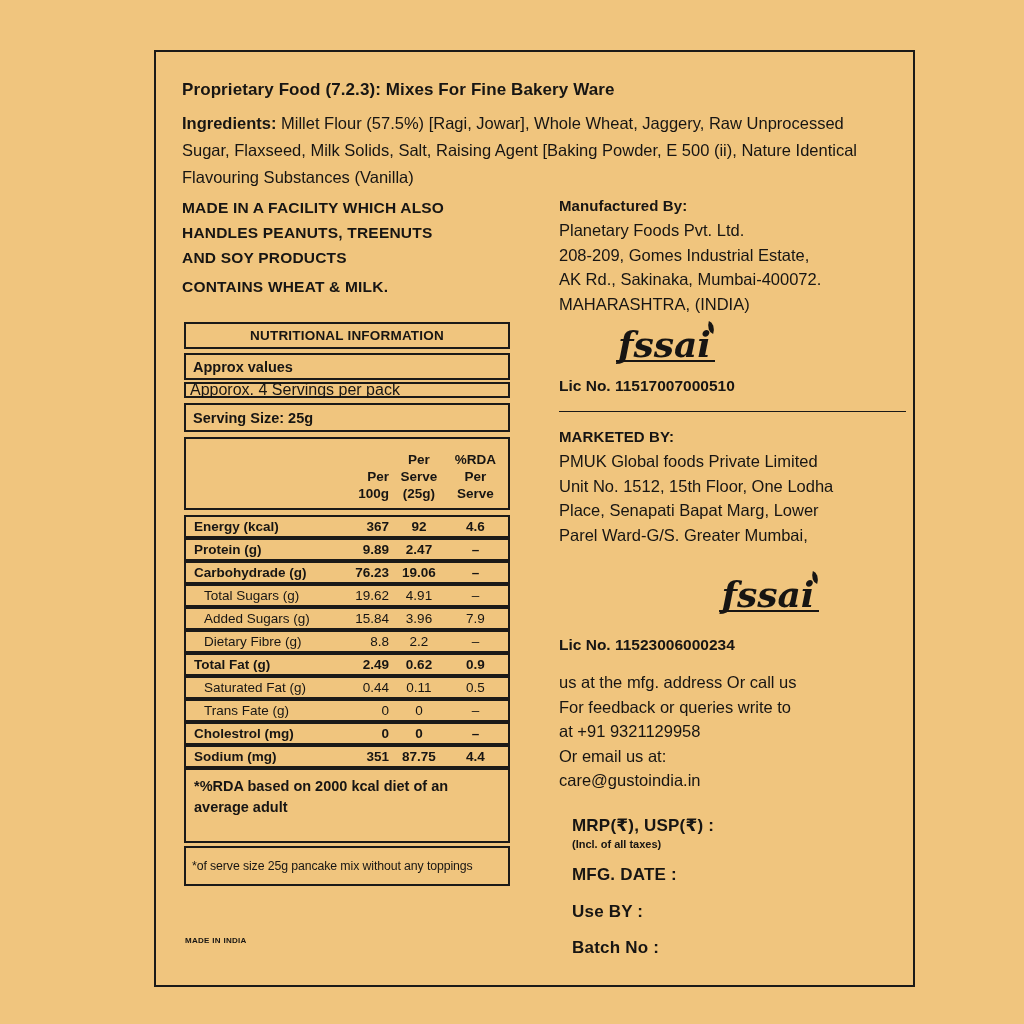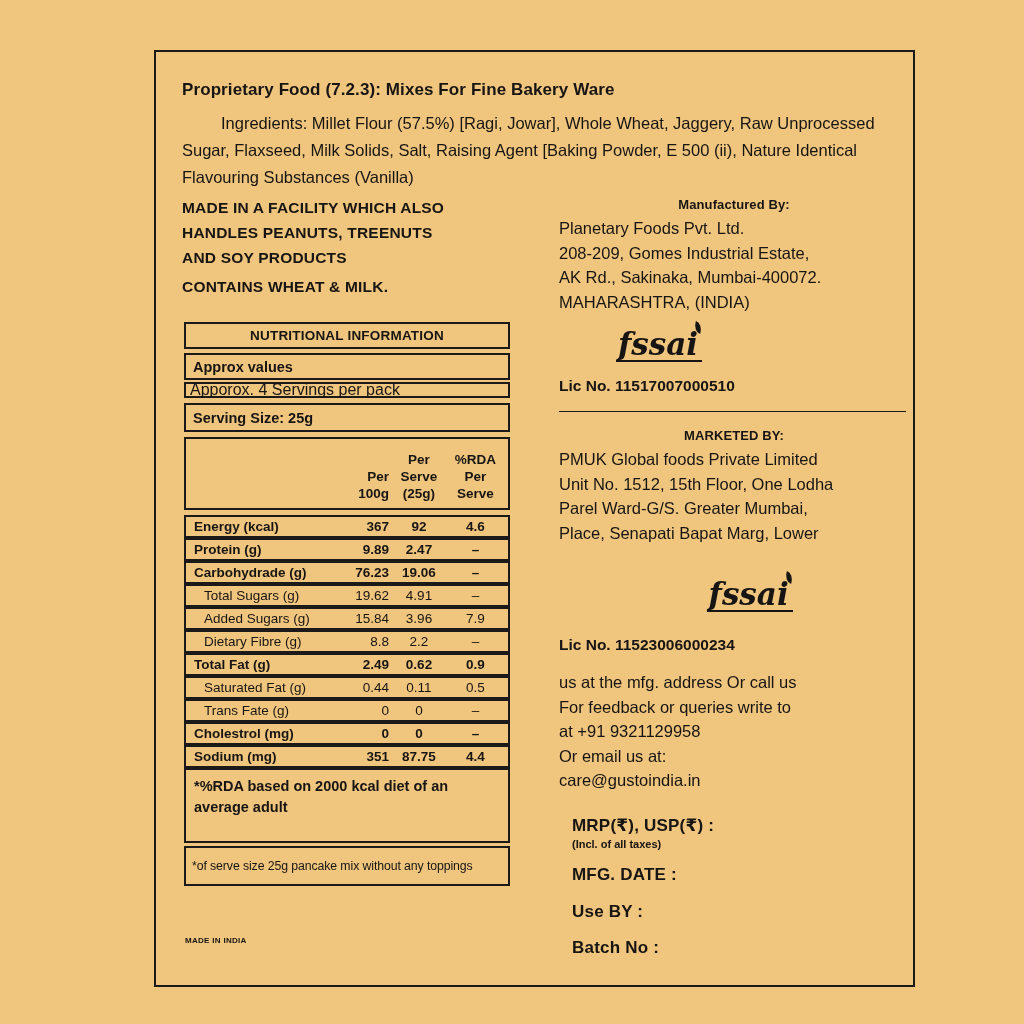--- a/index.html
+++ b/index.html
@@ -13,21 +13,21 @@
   .frame {
     position:absolute; left:154px; top:50px;
     width:761px; height:937px;
     border:2px solid #1b1a18;
   }
   .abs { position:absolute; }
 
   
   .title { left:26px; top:28px; font-size:17px; font-weight:bold; letter-spacing:.1px; }
   .ingredients { left:26px; top:58px; width:708px; font-size:16.5px; line-height:27px; }
-  .ingredients .lbl { font-weight:normal;margin-left:39px; }
+  .ingredients .lbl { font-weight:bold; }
 
   
   .facility { left:26px; top:143px; font-size:15.5px; font-weight:bold; line-height:25px; letter-spacing:.2px; }
   .contains { left:26px; top:226px; font-size:15.5px; font-weight:bold; letter-spacing:.2px; }
 
   
   .ntable { left:28px; top:270px; width:326px; }
   .nbox { border:2px solid #1b1a18; width:100%; }
   .nb-title { height:27px; display:flex; align-items:center; justify-content:center;
               font-size:13.5px; font-weight:bold; margin-bottom:4px; letter-spacing:.2px; }
@@ -49,26 +49,26 @@
   .c4 { width:53px; text-align:center; }
   .colhead.c2 div { text-align:right; }
   .colhead.c3 div,.colhead.c4 div { text-align:center; }
   .nb-fn1 { height:75px; padding:6px 10px 0 8px; font-size:14.5px; font-weight:bold;
             line-height:21px; margin-bottom:3px; }
   .nb-fn2 { height:40px; display:flex; align-items:center; padding-left:6px;
             font-size:12.3px; letter-spacing:-.1px; }
   .made-in { left:29px; top:884px; font-size:8px; font-weight:bold; letter-spacing:.3px; }
 
   
-  .rc-h { font-size:13px; font-weight:bold; margin-bottom:4px; letter-spacing:.1px;text-align:center; }
+  .rc-h { font-size:15px; font-weight:bold; margin-bottom:4px; letter-spacing:.1px; }
   .rc-lines { font-size:16.5px; line-height:24.5px; }
   .mfg-block { left:403px; top:145px; width:350px; }
   .fssai { display:inline-block; position:relative;
            font-family:"DejaVu Serif","Liberation Serif",serif;
-           font-style:italic; font-weight:600; font-size:31px; line-height:30px;
+           font-style:italic; font-weight:600; font-size:36px; line-height:30px;
            border-bottom:2.5px solid #171513; padding:0 4px 1px 2px; }
   .fssai .leaf { position:absolute; right:0px; top:-7px; width:8px; height:11px;
                  background:#171513; border-radius:0 100% 0 100%; transform:rotate(18deg); }
   .fssai1 { left:460px; top:277px; }
   .fssai2 { left:460px; top:527px; }
   .licno { font-size:15.5px; font-weight:bold; }
   .lic1 { left:403px; top:325px; }
   .lic2 { left:403px; top:584px; }
   .divider { left:403px; top:359px; width:347px; border-top:1.5px solid #1b1a18; height:0; }
   .mkt-block { left:403px; top:376px; width:350px; }
@@ -214,22 +214,22 @@
   <div class="abs lic1 licno">Lic No. 11517007000510</div>
 
   <div class="abs divider"></div>
 
   
   <div class="abs mkt-block">
     <div class="rc-h">MARKETED BY:</div>
     <div class="rc-lines">
       <div>PMUK Global foods Private Limited</div>
       <div>Unit No. 1512, 15th Floor, One Lodha</div>
+      <div>Place, Senapati Bapat Marg, Lower</div>
       <div>Parel Ward-G/S. Greater Mumbai,</div>
-      <div>Place, Senapati Bapat Marg, Lower</div>
     </div>
   </div>
   <div class="abs fssai2 fssai">
     <span>fssai</span>
     <span class="leaf"></span>
   </div>
   <div class="abs lic2 licno">Lic No. 11523006000234</div>
 
   
   <div class="abs feedback">

